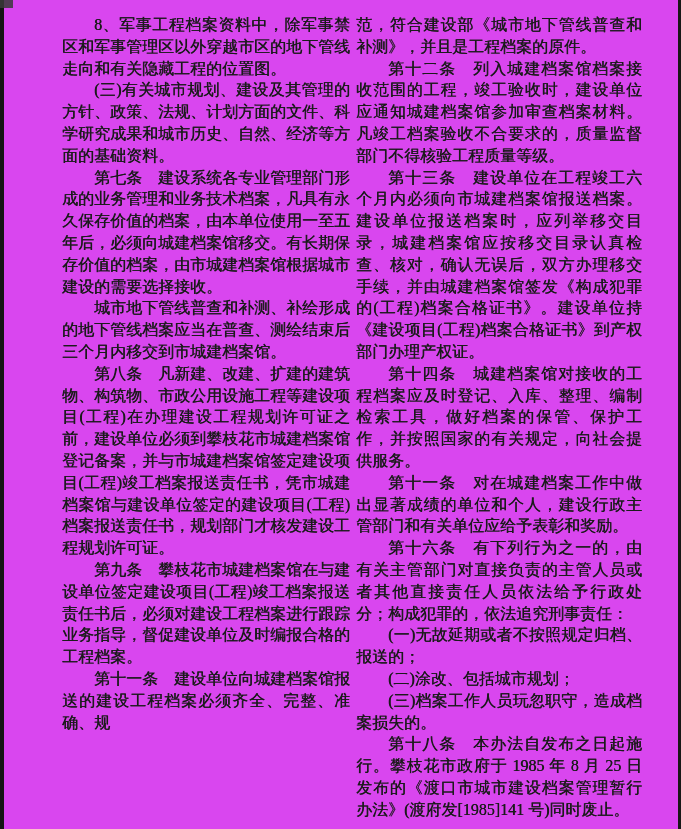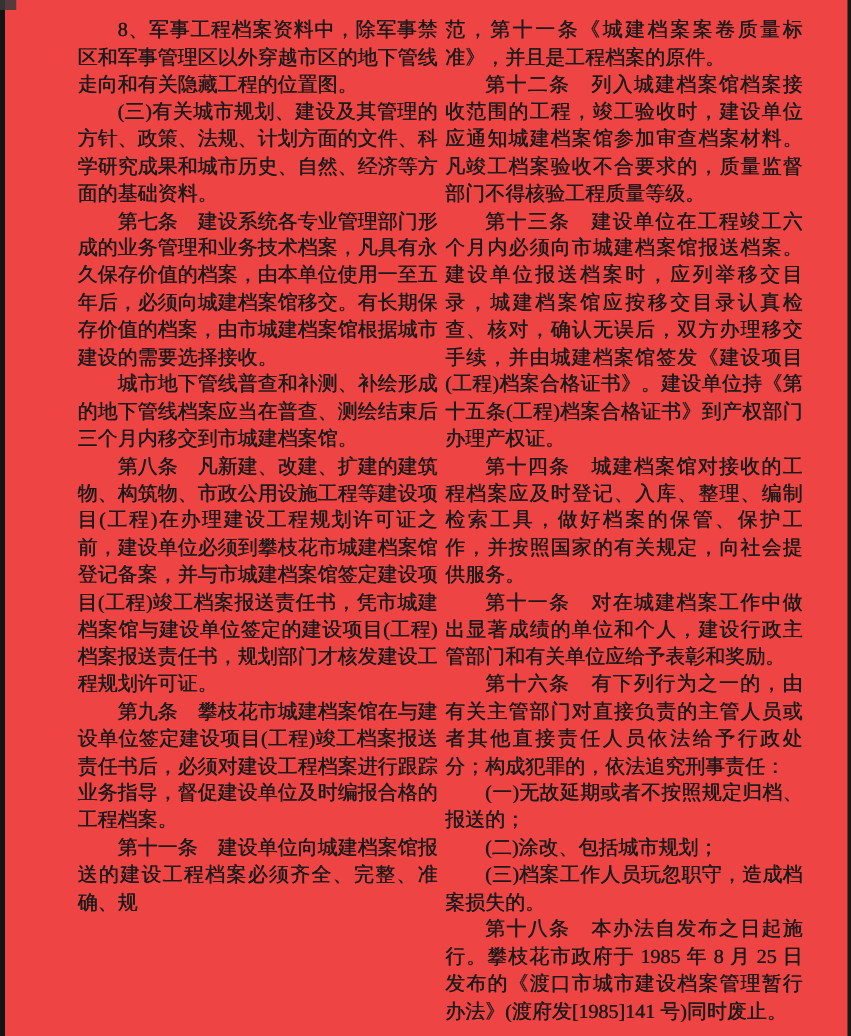--- a/index.html
+++ b/index.html
@@ -4,21 +4,21 @@
 <style>
   html, body {
     margin: 0;
     padding: 0;
     background: #e8e8e4;
   }
   .page {
     position: relative;
     width: 681px;
     height: 829px;
-    background: #ef4444;
+    background: #d946ef;
     overflow: hidden;
     font-family: "Liberation Serif", serif;
     color: #1b1b1b;
   }
   
   .edge-left {
     position: absolute; left: 0; top: 0;
     width: 4px; height: 829px;
     background: #141414;
   }
@@ -75,25 +75,25 @@
   <p class="para indent"><span class="body">城市地下管线普查和补测、补绘形成的地下管线档案应当在普查、测绘结束后三个月内移交到市城建档案馆。</span></p>
 
   <p class="para indent"><span class="head">第八条</span><span class="body">　凡新建、改建、扩建的建筑物、构筑物、市政公用设施工程等建设项目(工程)在办理建设工程规划许可证之前，建设单位必须到攀枝花市城建档案馆登记备案，并与市城建档案馆签定建设项目(工程)竣工档案报送责任书，凭市城建档案馆与建设单位签定的建设项目(工程)档案报送责任书，规划部门才核发建设工程规划许可证。</span></p>
 
   <p class="para indent"><span class="head">第九条</span><span class="body">　攀枝花市城建档案馆在与建设单位签定建设项目(工程)竣工档案报送责任书后，必须对建设工程档案进行跟踪业务指导，督促建设单位及时编报合格的工程档案。</span></p>
 
 
   <p class="para indent"><span class="head">第十一条</span><span class="body">　建设单位向城建档案馆报送的建设工程档案必须齐全、完整、准确、规</span></p>
 </div>
     <div class="col right">
-  <p class="para"><span class="body">范，第十一条《城建档案案卷质量标准》，并且是工程档案的原件。</span></p>
+  <p class="para"><span class="body">范，符合建设部《城市地下管线普查和补测》，并且是工程档案的原件。</span></p>
 
   <p class="para indent"><span class="head">第十二条</span><span class="body">　列入城建档案馆档案接收范围的工程，竣工验收时，建设单位应通知城建档案馆参加审查档案材料。凡竣工档案验收不合要求的，质量监督部门不得核验工程质量等级。</span></p>
 
-  <p class="para indent"><span class="head">第十三条</span><span class="body">　建设单位在工程竣工六个月内必须向市城建档案馆报送档案。建设单位报送档案时，应列举移交目录，城建档案馆应按移交目录认真检查、核对，确认无误后，双方办理移交手续，并由城建档案馆签发《建设项目(工程)档案合格证书》。建设单位持《第十五条(工程)档案合格证书》到产权部门办理产权证。</span></p>
+  <p class="para indent"><span class="head">第十三条</span><span class="body">　建设单位在工程竣工六个月内必须向市城建档案馆报送档案。建设单位报送档案时，应列举移交目录，城建档案馆应按移交目录认真检查、核对，确认无误后，双方办理移交手续，并由城建档案馆签发《构成犯罪的(工程)档案合格证书》。建设单位持《建设项目(工程)档案合格证书》到产权部门办理产权证。</span></p>
 
   <p class="para indent"><span class="head">第十四条</span><span class="body">　城建档案馆对接收的工程档案应及时登记、入库、整理、编制检索工具，做好档案的保管、保护工作，并按照国家的有关规定，向社会提供服务。</span></p>
 
   <p class="para indent"><span class="head">第十一条</span><span class="body">　对在城建档案工作中做出显著成绩的单位和个人，建设行政主管部门和有关单位应给予表彰和奖励。</span></p>
 
   <p class="para indent"><span class="head">第十六条</span><span class="body">　有下列行为之一的，由有关主管部门对直接负责的主管人员或者其他直接责任人员依法给予行政处分；构成犯罪的，依法追究刑事责任：</span></p>
 
   <p class="para indent"><span class="body">(一)无故延期或者不按照规定归档、报送的；</span></p>
 
   <p class="para indent"><span class="body">(二)涂改、包括城市规划；</span></p>

